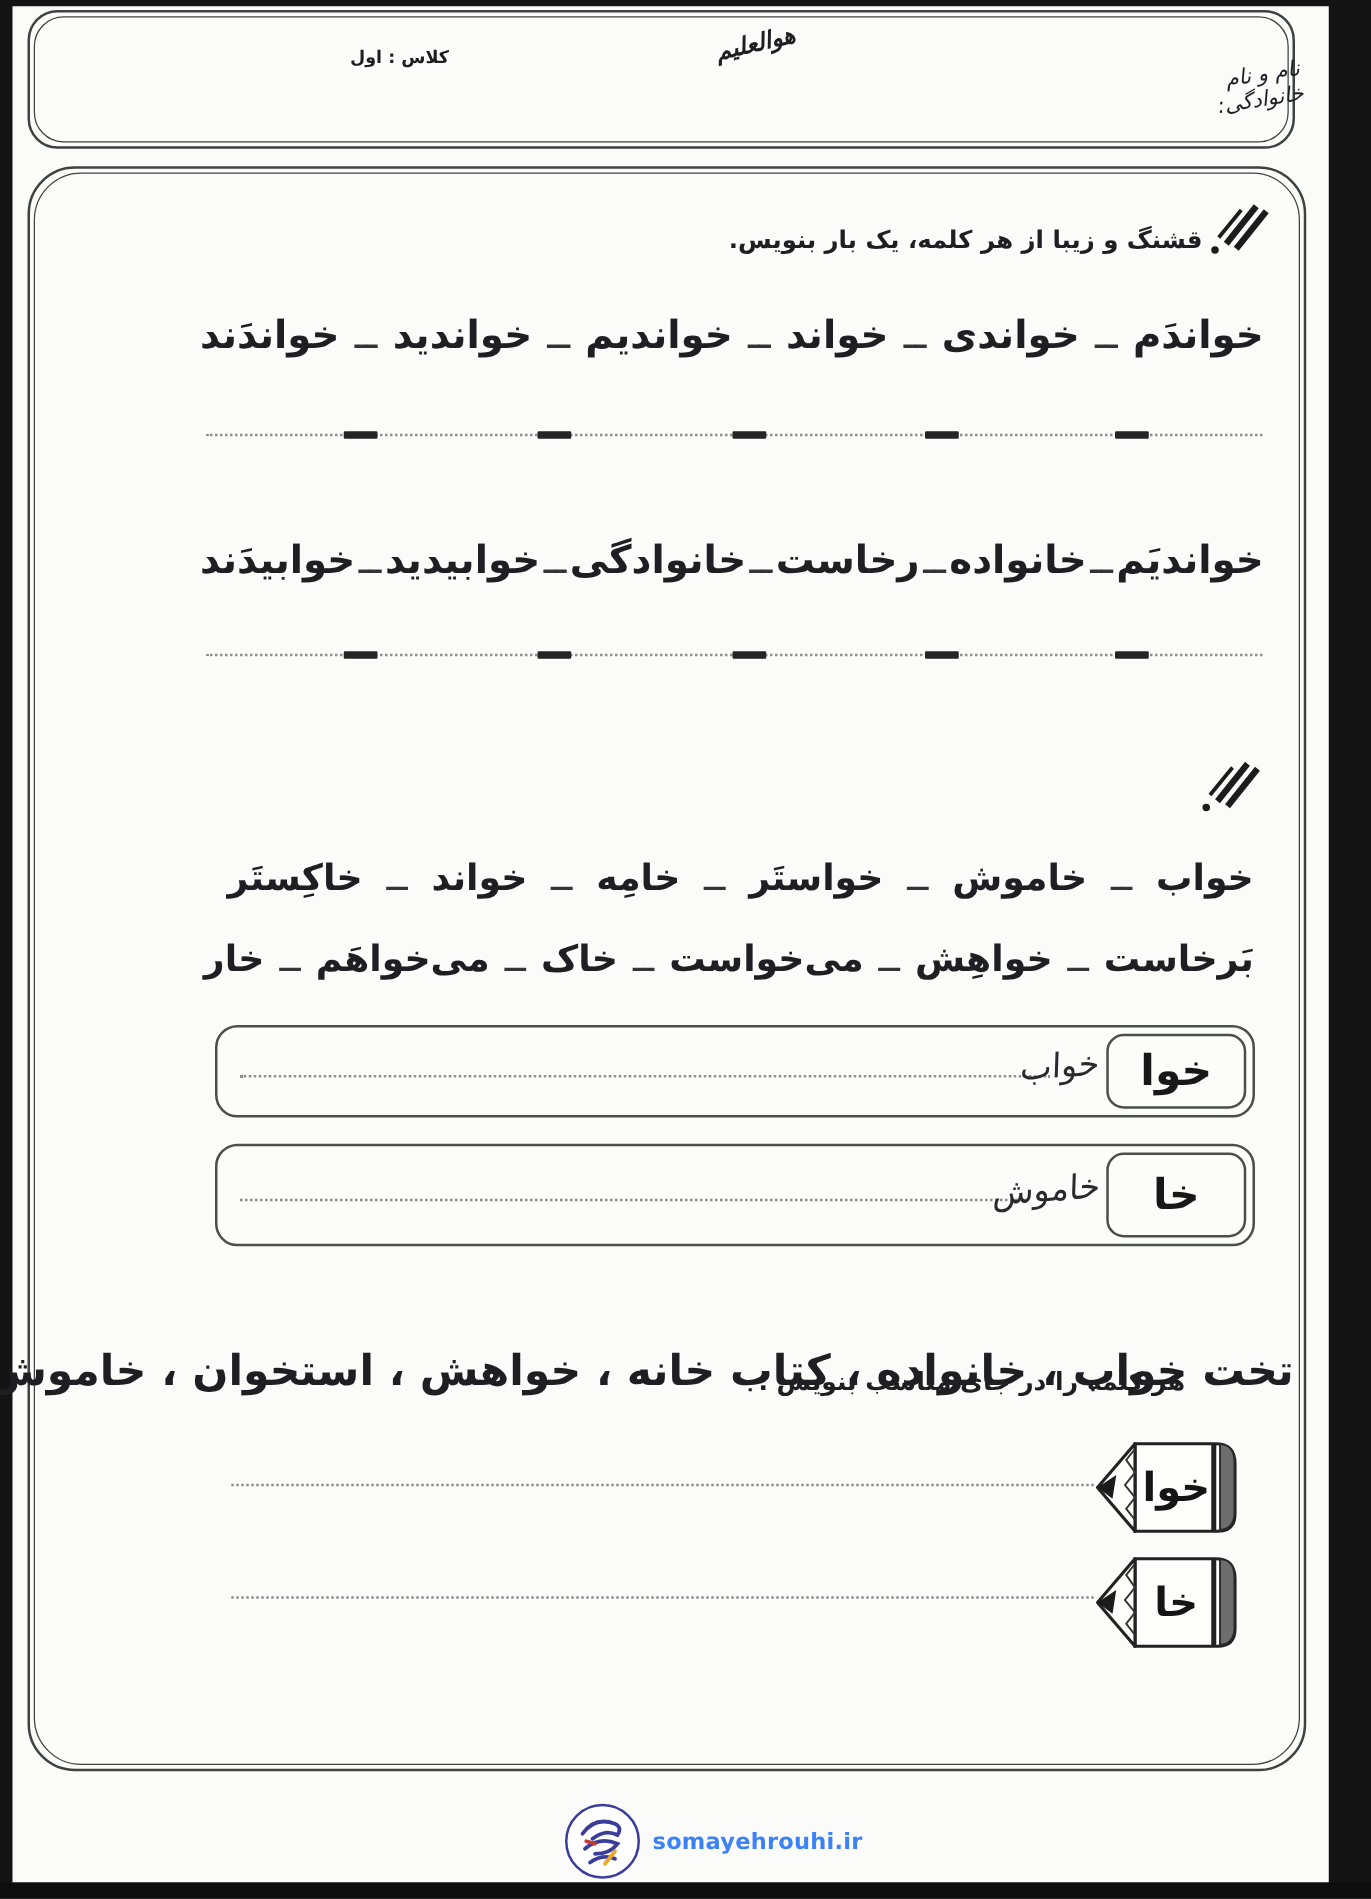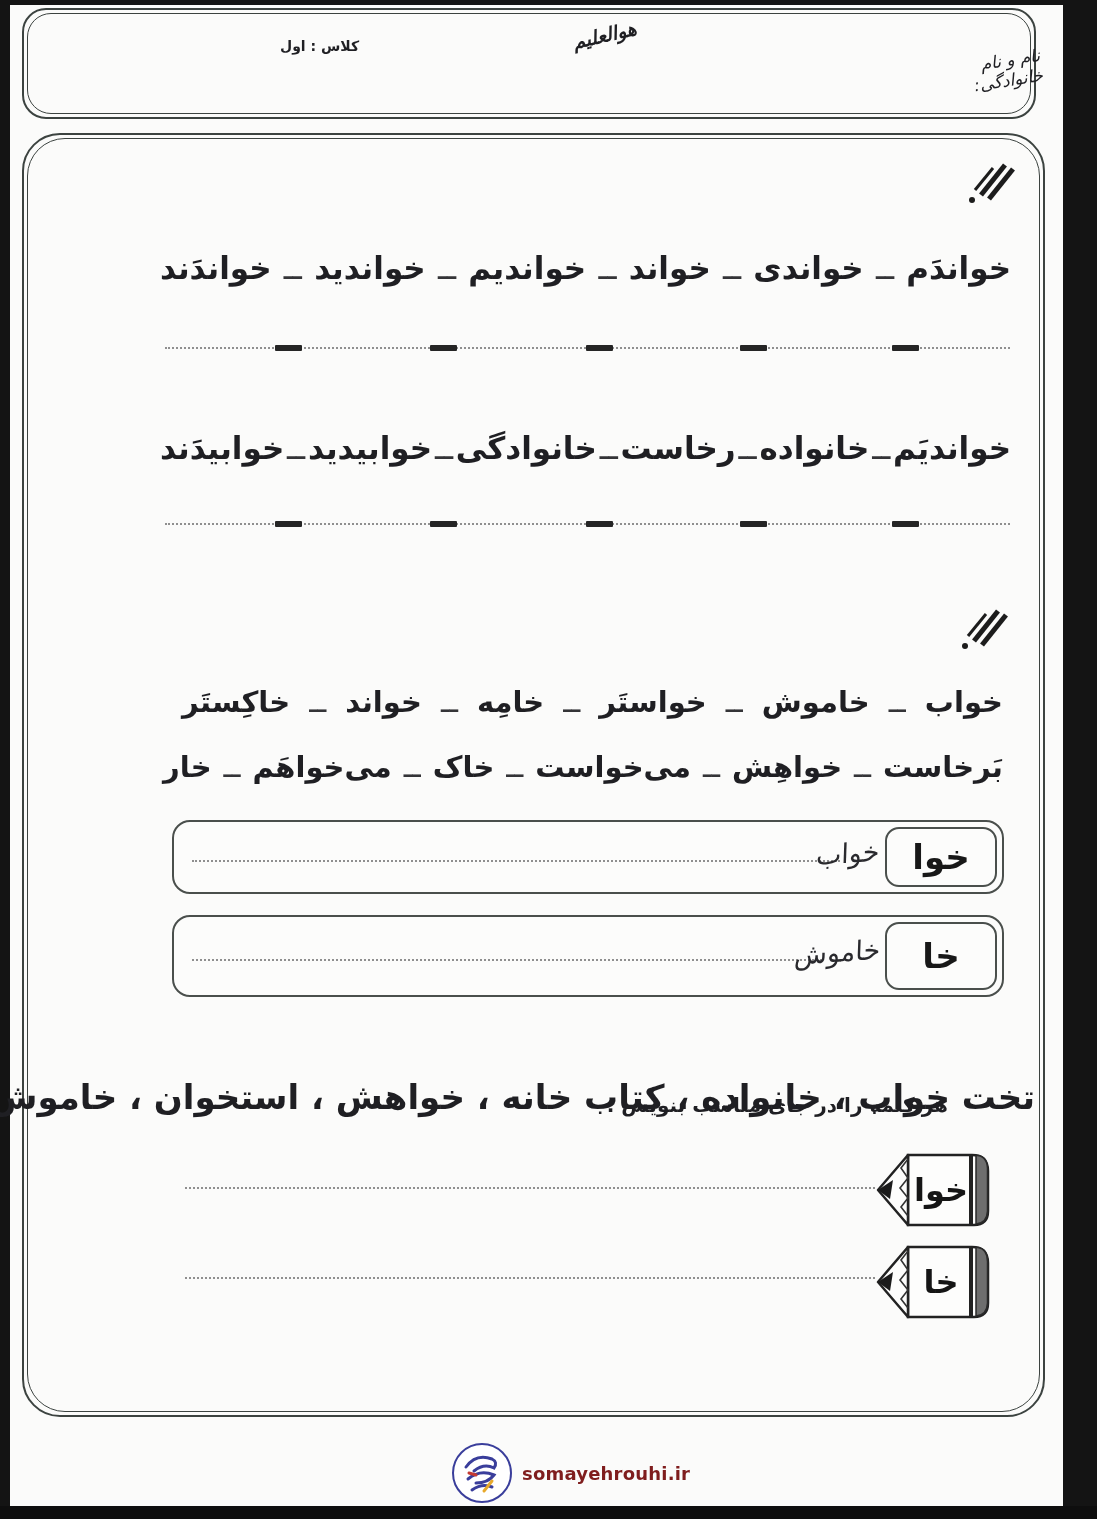--- a/index.html
+++ b/index.html
@@ -43,21 +43,21 @@
   .pencil .plabel{
     position:absolute;left:40px;top:0;width:58px;height:78px;display:flex;
     align-items:center;justify-content:center;font-weight:bold;font-size:32px;color:#151515;
   }
   .bullet-dot{position:absolute;width:6px;height:6px;border-radius:50%;background:#1c1c1c;}
   .handw{font-style:italic;}
   .logo-circle{
     position:absolute;width:60px;height:60px;border-radius:50%;
     border:2.5px solid #3a3e9b;background:#fff;box-sizing:border-box;
   }
-  .footer-site{position:absolute;font-weight:bold;font-size:18px;color:#7f1d1d;letter-spacing:.2px;}
+  .footer-site{position:absolute;font-weight:bold;font-size:18px;color:#3b82f6;letter-spacing:.2px;}
   .blackbar-bottom{position:absolute;left:0;bottom:0;width:1097px;height:13px;background:#0e0e0e;}
 </style>
 </head>
 <body>
 
 <div class="paper">
 
   <div class="dbox" style="left:12px;top:3px;width:1010px;height:107px;border-radius:24px;">
     <div class="fa" style="position:absolute;left:548px;top:14px;font-size:19px;font-weight:600;font-style:italic;transform:rotate(-13deg);">هوالعلیم</div>
     <div class="fa" style="position:absolute;left:256px;top:28px;font-size:14px;font-weight:600;">کلاس : اول</div>
@@ -67,20 +67,21 @@
   <div class="dbox" style="left:12px;top:128px;width:1019px;height:1280px;border-radius:38px;"></div>
 
   <div style="position:absolute;left:957px;top:150px;width:52px;height:52px;">
     <svg width="52" height="52" viewBox="0 0 52 52">
       <path d="M14,40 L38,10" stroke="#1c1c1c" stroke-width="5"></path>
       <path d="M22,44 L46,14" stroke="#1c1c1c" stroke-width="5"></path>
       <path d="M8,35 L26,13" stroke="#1c1c1c" stroke-width="3"></path>
     </svg>
     <div class="bullet-dot" style="left:2px;bottom:4px;"></div>
   </div>
+  <div class="instr fa" style="right:101px;top:175px;font-size:19.5px;">قشنگ و زیبا از هر کلمه، یک بار بنویس.</div>
 
   <div class="wrow" style="left:150px;top:245px;width:851px;font-size:31px;">
     <span class="fa">خواندَم</span>
     <span class="sep fa">ــ</span>
     <span class="fa">خواندی</span>
     <span class="sep fa">ــ</span>
     <span class="fa">خواند</span>
     <span class="sep fa">ــ</span>
     <span class="fa">خواندیم</span>
     <span class="sep fa">ــ</span>

